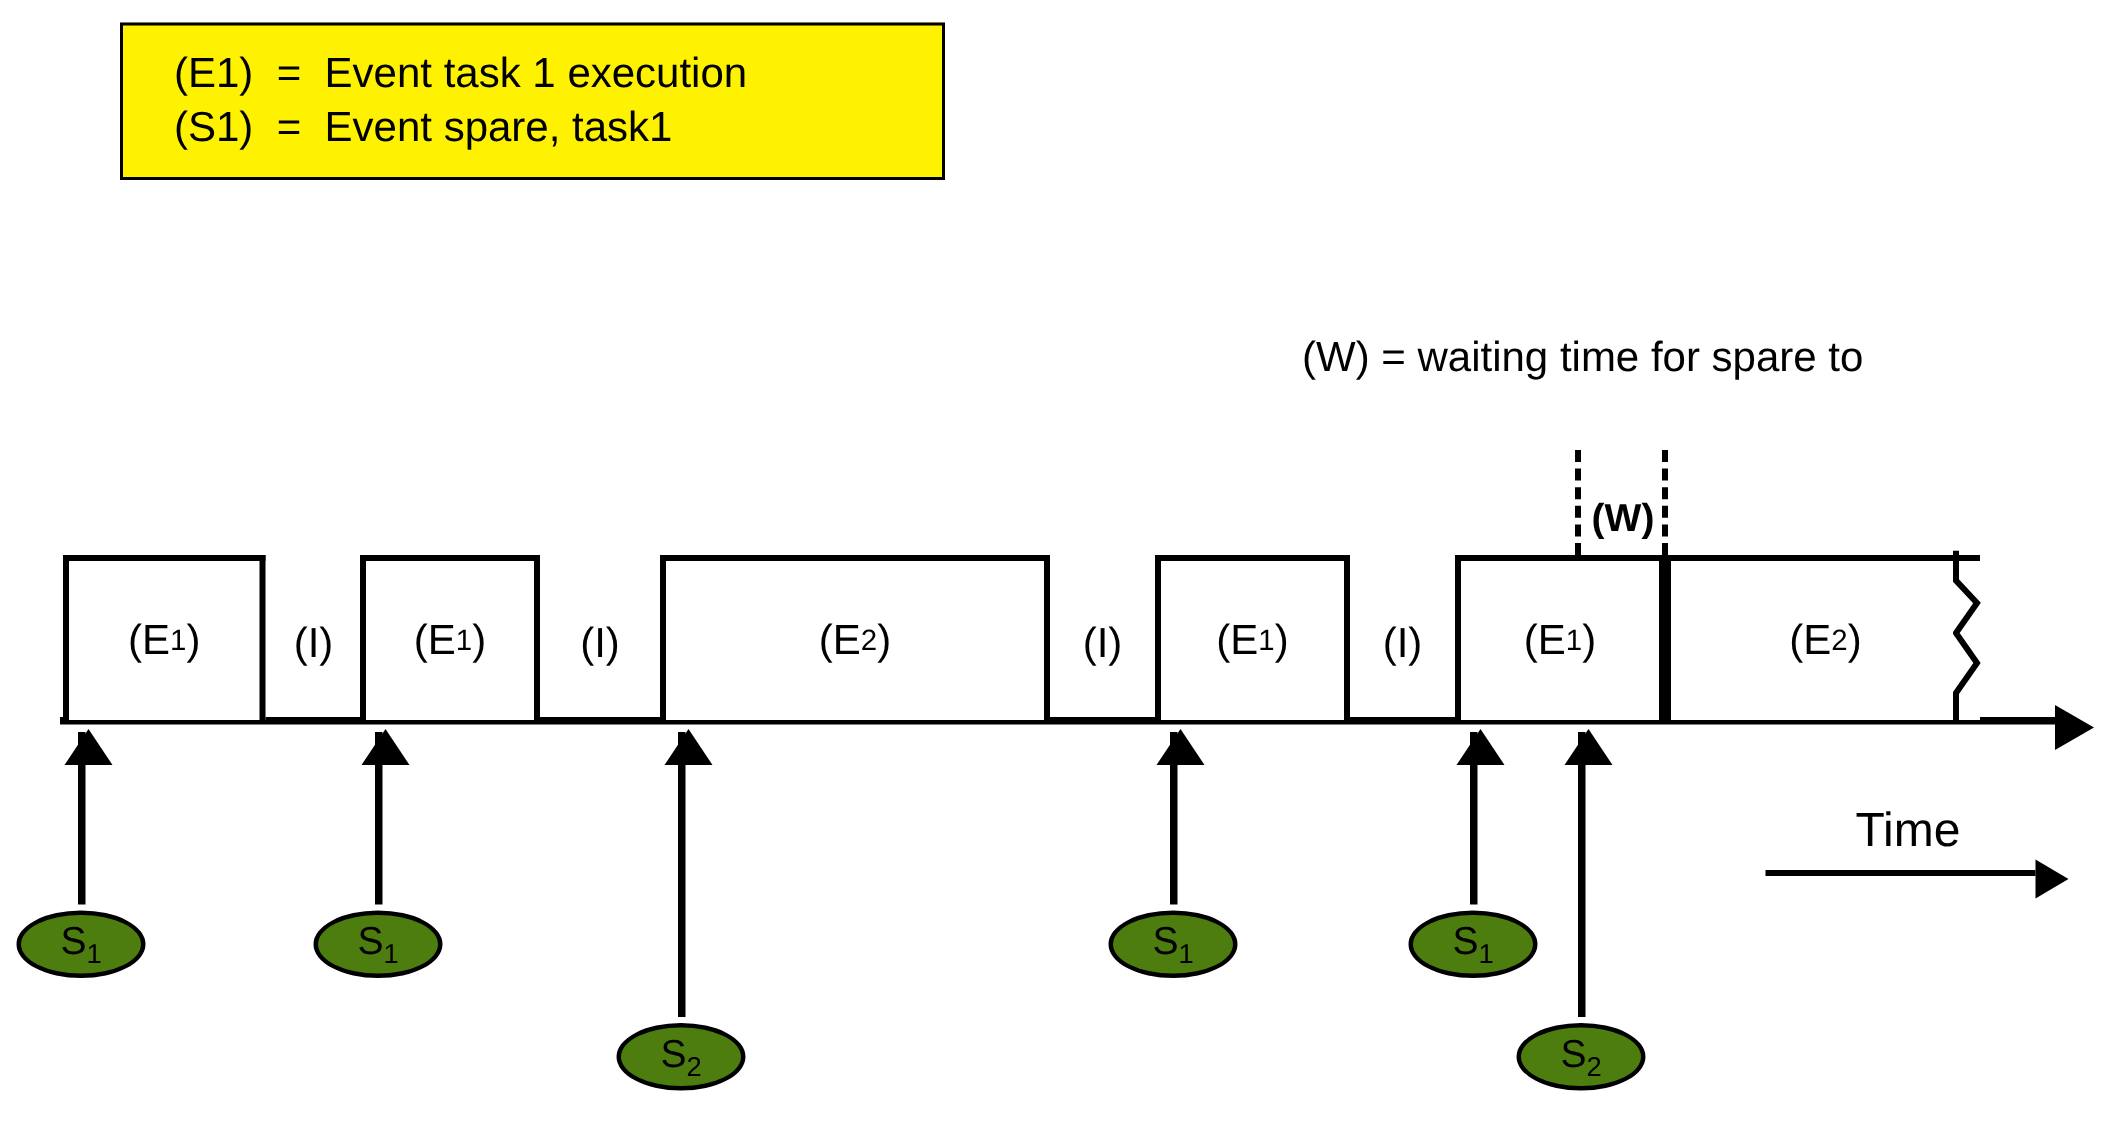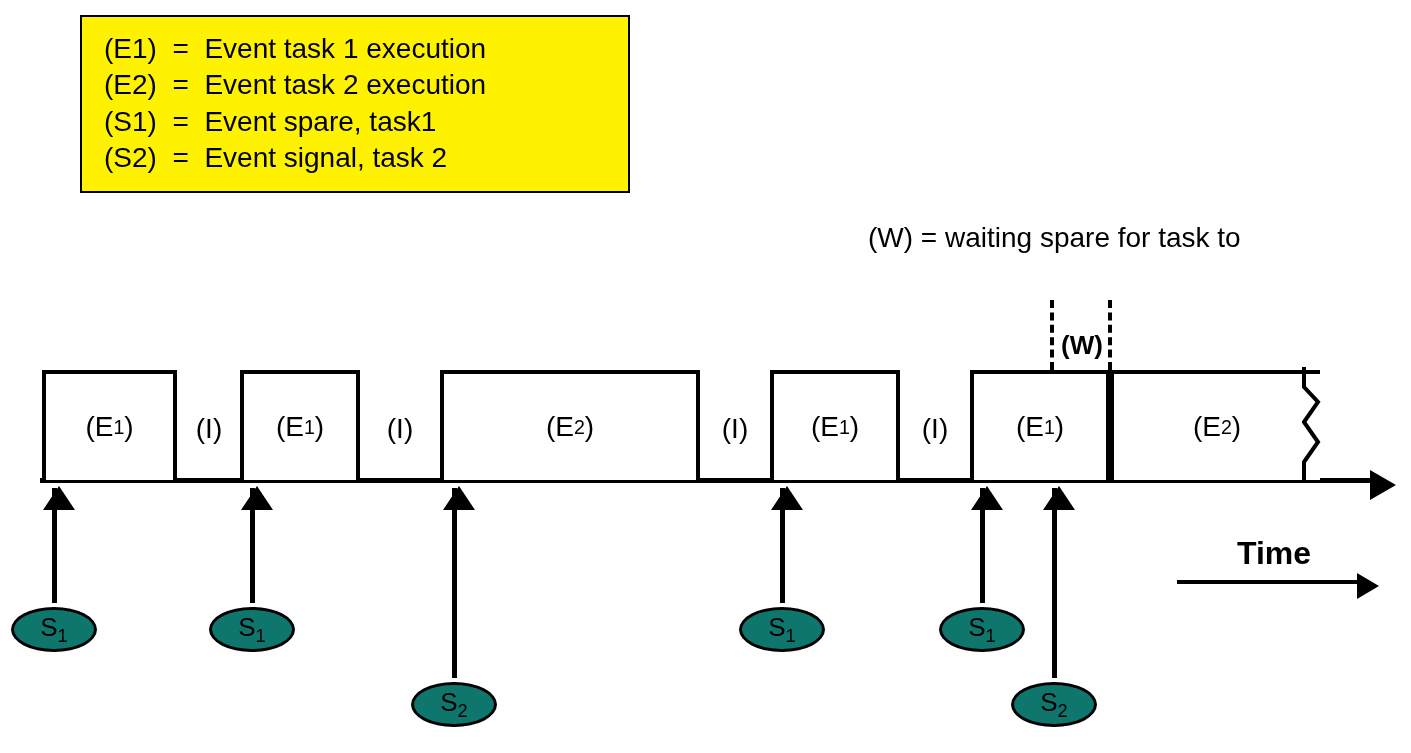--- a/index.html
+++ b/index.html
@@ -12,21 +12,21 @@
     position: relative;
     width: 1411px;
     height: 753px;
   }
   
   .legend {
     position: absolute;
     left: 80px;
     top: 15px;
     width: 550px;
-    padding: 14px 22px;
+    padding: 14px 34px;
     background: #fff200;
     border: 2px solid #000;
     font-size: 28px;
     line-height: 1.3;
     box-sizing: border-box;
   }
   .legend-row { white-space: pre; }
 
   
   .wait-caption {
@@ -127,31 +127,31 @@
     border-bottom: 24px solid #000;
     border-left: 16px solid transparent;
     border-right: 16px solid transparent;
   }
   .signal-label {
     position: absolute;
     min-width: 56px;
     padding: 2px 12px;
     border: 3px solid #000;
     border-radius: 50%;
-    background: #0f766e;
+    background: #4d7c0f;
     font-size: 26px;
     text-align: center;
     transform: translateX(-50%);
   }
 
   
   .time-label {
     position: absolute;
     font-size: 32px;
-    font-weight: bold;
+    font-weight: normal;
   }
   .time-arrow {
     position: absolute;
     height: 0;
     border-top: 4px solid #000;
   }
   .time-arrow::after {
     content: "";
     position: absolute;
     right: -22px;
@@ -163,27 +163,25 @@
 
   sub { font-size: 0.7em; }
 </style>
 </head>
 <body>
 
 <div class="canvas">
 
   <div class="legend">
     <div class="legend-row"><span>(E1)</span>  <span>=</span>  <span>Event task 1 execution</span></div>
-    <div class="legend-row"><span>(E2)</span>  <span>=</span>  <span>Event task 2 execution</span></div>
     <div class="legend-row"><span>(S1)</span>  <span>=</span>  <span>Event spare, task1</span></div>
-    <div class="legend-row"><span>(S2)</span>  <span>=</span>  <span>Event signal, task 2</span></div>
   </div>
 
   <div class="wait-caption">
-    <div>(W) = waiting spare for task to</div>
+    <div>(W) = waiting time for spare to</div>
   </div>
 
   <div class="timeline">
     <div class="axis"></div>
 
     <div class="block" style="left:0px;   width:135px;">(<span>E</span><sub>1</sub>)</div>
     <div class="block" style="left:198px; width:120px;">(<span>E</span><sub>1</sub>)</div>
     <div class="block" style="left:398px; width:260px;">(<span>E</span><sub>2</sub>)</div>
     <div class="block" style="left:728px; width:130px;">(<span>E</span><sub>1</sub>)</div>
     <div class="block" style="left:928px; width:140px;">(<span>E</span><sub>1</sub>)</div>

